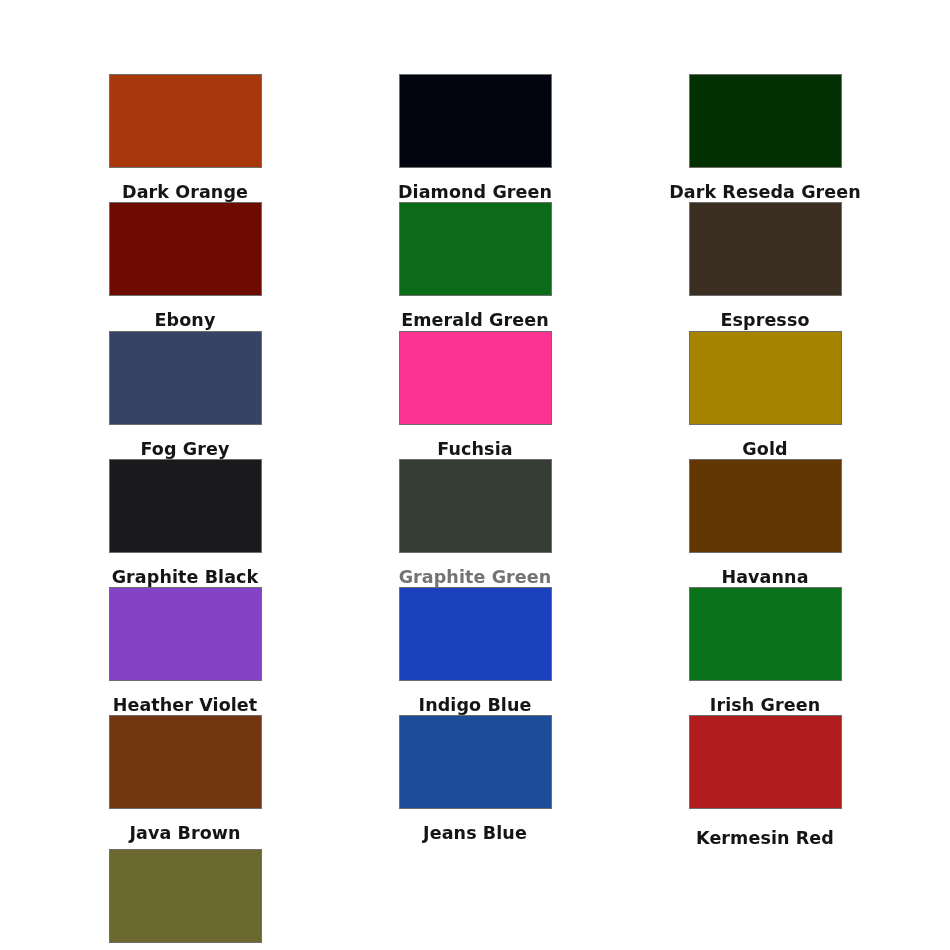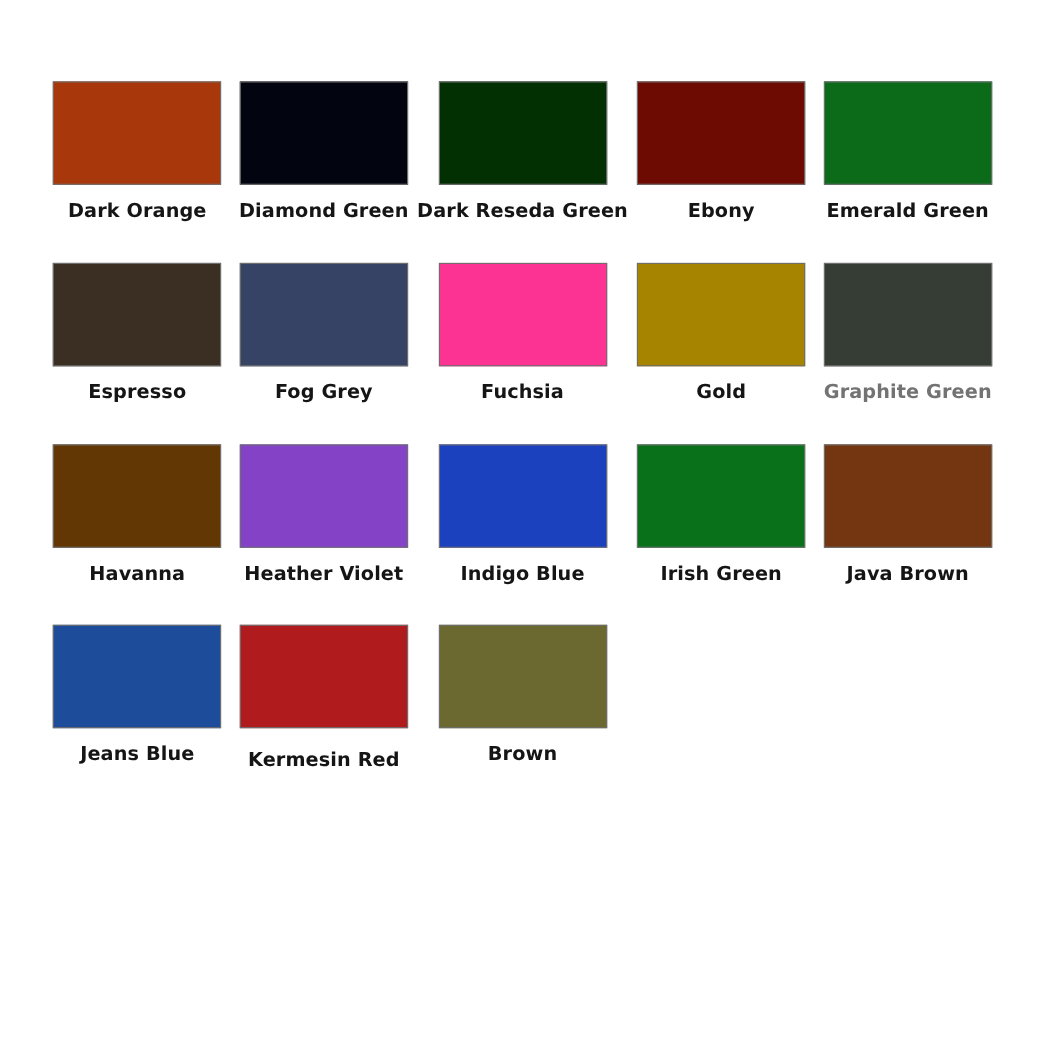--- a/index.html
+++ b/index.html
@@ -12,21 +12,21 @@
     height: 950px;
     font-family: "DejaVu Sans", "Liberation Sans", sans-serif;
     overflow: hidden;
   }
   .palette {
     width: 950px;
     height: 950px;
     box-sizing: border-box;
     padding: 74px 40px 52px 40px;
     display: grid;
-    grid-template-columns: repeat(5, 1fr);
+    grid-template-columns: repeat(3, 1fr);
     grid-template-rows: repeat(5, 1fr);
     column-gap: 0px;
     row-gap: 0px;
     align-content: start;
   }
   .swatch-cell {
     display: flex;
     flex-direction: column;
     align-items: center;
     justify-content: flex-start;
@@ -82,20 +82,24 @@
     </div>
     <div class="swatch-cell">
       <div class="swatch-chip" style="background: rgb(252, 51, 146); border-color: rgb(110, 110, 110);"></div>
       <div class="swatch-label" style="color: rgb(21, 21, 21);">Fuchsia</div>
     </div>
     <div class="swatch-cell">
       <div class="swatch-chip" style="background: rgb(167, 132, 0); border-color: rgb(110, 110, 110);"></div>
       <div class="swatch-label" style="color: rgb(21, 21, 21);">Gold</div>
     </div>
     <div class="swatch-cell">
+      <div class="swatch-chip" style="background: rgb(26, 26, 28); border-color: rgb(110, 110, 110);"></div>
+      <div class="swatch-label" style="color: rgb(21, 21, 21);">Graphite Black</div>
+    </div>
+    <div class="swatch-cell">
       <div class="swatch-chip" style="background: rgb(53, 61, 52); border-color: rgb(110, 110, 110);"></div>
       <div class="swatch-label" style="color: #737373;">Graphite Green</div>
     </div>
     <div class="swatch-cell">
       <div class="swatch-chip" style="background: rgb(99, 55, 3); border-color: rgb(110, 110, 110);"></div>
       <div class="swatch-label" style="color: rgb(21, 21, 21);">Havanna</div>
     </div>
     <div class="swatch-cell">
       <div class="swatch-chip" style="background: rgb(132, 66, 199); border-color: rgb(110, 110, 110);"></div>
       <div class="swatch-label" style="color: rgb(21, 21, 21);">Heather Violet</div>

